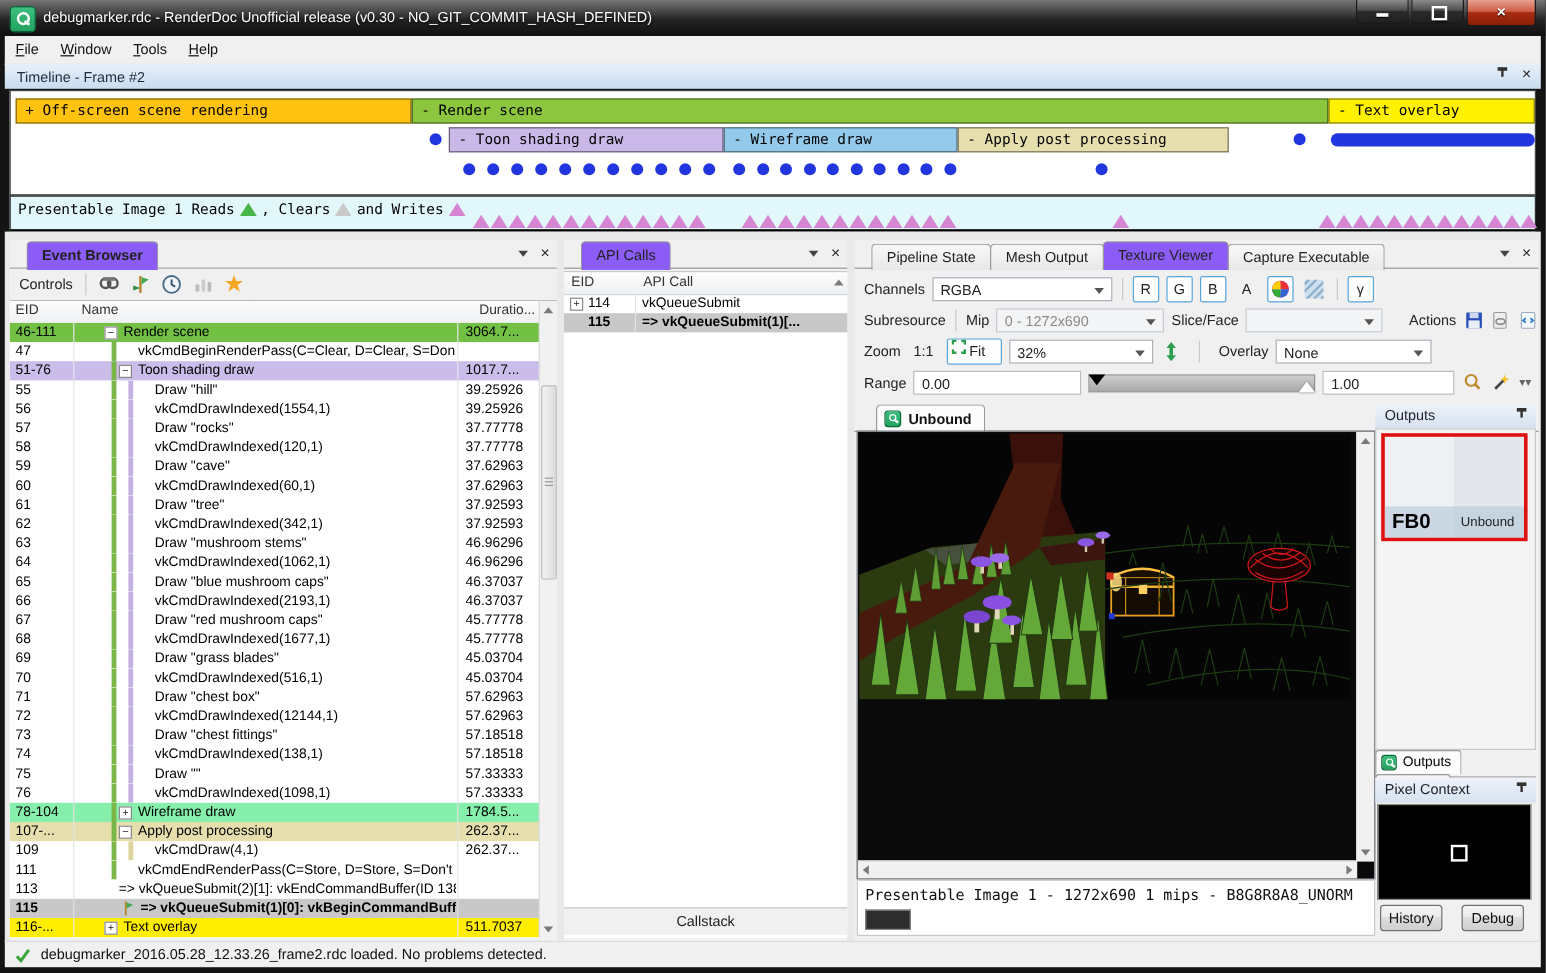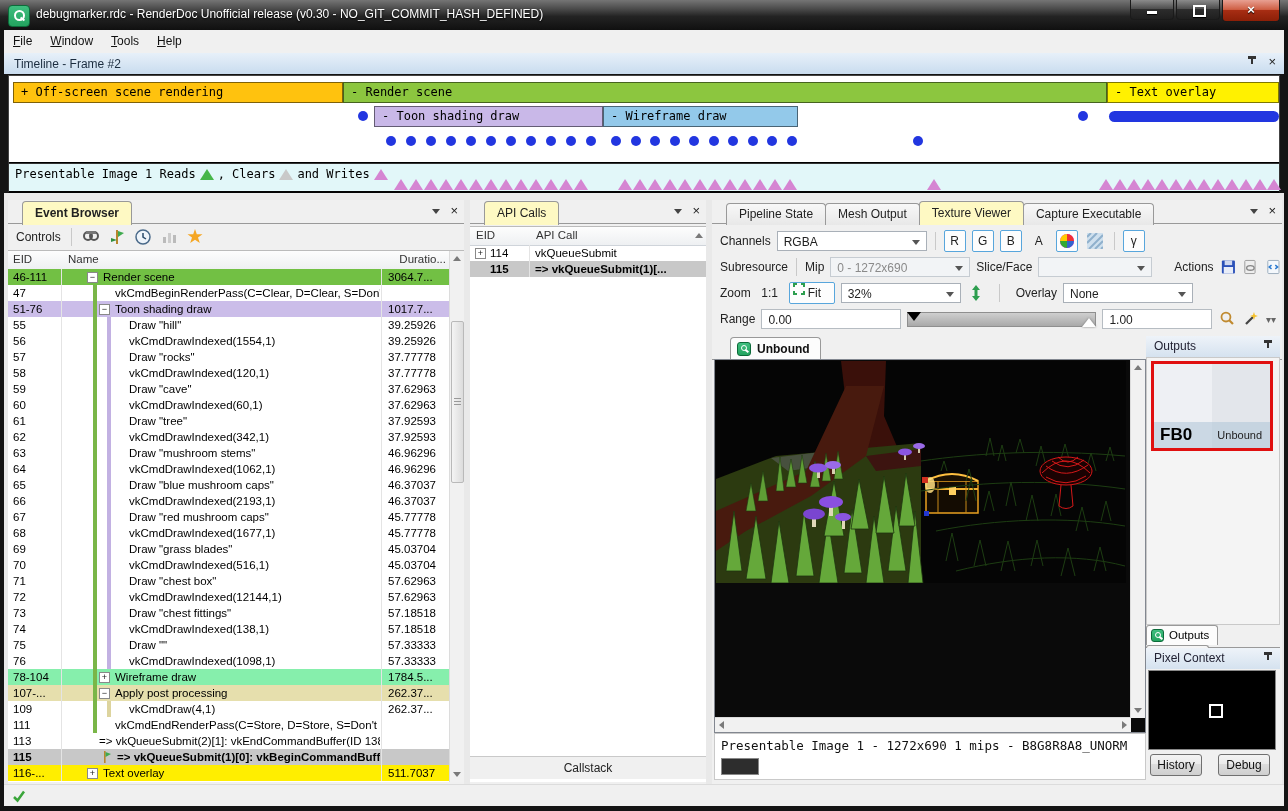--- a/index.html
+++ b/index.html
@@ -30,21 +30,21 @@
   .legend{position:absolute;left:6px;top:3px;display:flex;align-items:center;gap:4px;white-space:nowrap;text-align:center;}
   .tri{width:0;height:0;border-left:7px solid transparent;border-right:7px solid transparent;border-bottom:11px solid #d585d2;position:relative;}
   .tri.inline{display:inline-block;}
   .tri.green{border-bottom-color:#46b649;}
   .tri.gray{border-bottom-color:#c9c9c9;}
   .tri.abs{position:absolute;bottom:1px;}
   .mainarea{position:absolute;left:4px;right:4px;top:193px;bottom:26px;background:#e9e9e9;}
   .panel{position:absolute;background:#f0f0f0;}
   .tabbar{position:absolute;left:0;right:0;top:0;height:24px;border-bottom:1px solid #999;box-sizing:border-box;}
   .tab{display:inline-block;height:21px;line-height:21px;margin-top:3px;padding:0 12px;border:1px solid #999;border-bottom:none;border-radius:4px 4px 0 0;background:linear-gradient(#f8f8f8,#e8e8e8);font-size:12px;color:#222;vertical-align:bottom;margin-right:-1px;}
-  .tab.active{background:#fef9c3;height:23px;line-height:23px;margin-top:1px;position:relative;z-index:2;}
+  .tab.active{background:#8b5cf6;height:23px;line-height:23px;margin-top:1px;position:relative;z-index:2;}
   .tab.bold{font-weight:bold;}
   .tabbar-icons{position:absolute;right:6px;top:5px;font-size:12px;color:#333;display:flex;gap:10px;}
   .chev{width:0;height:0;border-left:4px solid transparent;border-right:4px solid transparent;border-top:5px solid #444;display:inline-block;margin-top:4px;}
   
   .eb-toolbar{position:absolute;left:0;right:0;top:24px;height:26px;background:#f0f0f0;display:flex;align-items:center;font-size:12px;color:#222;padding-left:8px;box-sizing:border-box;gap:8px;}
   .vsep{width:1px;height:18px;background:#c9c9c9;margin:0 2px;}
   .ic{width:18px;height:18px;display:inline-block;}
   .eb-grid{position:absolute;left:0;right:0;top:50px;bottom:3px;background:#fff;border-top:1px solid #bbb;}
   .eb-head{position:absolute;left:0;right:14px;top:0;height:18px;background:linear-gradient(#fdfdfd,#eef0f2);border-bottom:1px solid #cfd4da;font-size:11.5px;color:#333;}
   .eb-head .h{position:absolute;top:2px;}
@@ -145,20 +145,21 @@
 
   <div class="tl-body">
     <div class="tl-row" style="top:6px;">
         <div class="tbar" style="left: 4px; width: 330px; background: rgb(255, 194, 14);">+ Off-screen scene rendering</div>
         <div class="tbar" style="left: 334px; width: 764px; background: rgb(140, 198, 63);">- Render scene</div>
         <div class="tbar" style="left: 1098px; width: 172px; background: rgb(255, 241, 0);">- Text overlay</div>
       </div>
     <div class="tl-row" style="top:30px;">
         <div class="tbar" style="left: 365px; width: 229px; background: rgb(201, 184, 232);">- Toon shading draw</div>
         <div class="tbar" style="left: 594px; width: 195px; background: rgb(147, 201, 234);">- Wireframe draw</div>
+        <div class="tbar" style="left: 789px; width: 226px; background: rgb(230, 223, 173);">- Apply post processing</div>
         <span class="dot" style="left: 349px; top: 5px;"></span>
         <span class="dot" style="left: 1069px; top: 5px;"></span>
         <span class="capsule" style="left: 1100px; width: 170px; top: 5px;"></span>
       </div>
     <div class="tl-row" style="top:56px;height:18px;">
         <span class="dot" style="left: 377px; top: 4px;"></span>
         <span class="dot" style="left: 397px; top: 4px;"></span>
         <span class="dot" style="left: 417px; top: 4px;"></span>
         <span class="dot" style="left: 437px; top: 4px;"></span>
         <span class="dot" style="left: 457px; top: 4px;"></span>
@@ -837,14 +838,15 @@
       </div>
       <div class="btn7" style="left:438px;top:554px;width:52px;"><span>History</span></div>
       <div class="btn7" style="left:506px;top:554px;width:52px;"><span>Debug</span></div>
     </div>
   </div>
 
   <div class="statusbar">
     <svg style="position:absolute;left:8px;top:4px;" width="14" height="14" viewBox="0 0 14 14">
         <path d="M2 8 L5.5 11.5 L12 2.5" stroke="#3aa53a" stroke-width="2.5" fill="none"></path>
       </svg>
+    <span style="position:absolute;left:30px;top:3px;">debugmarker_2016.05.28_12.33.26_frame2.rdc loaded. No problems detected.</span>
   </div>
 </div>
 
 </body></html>

